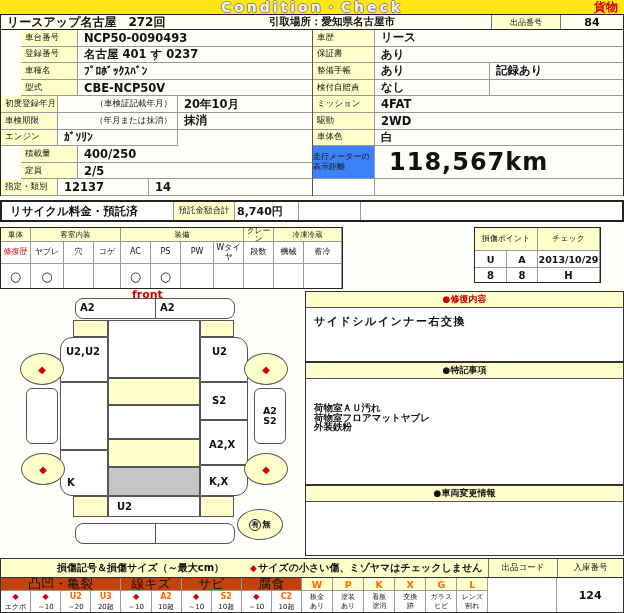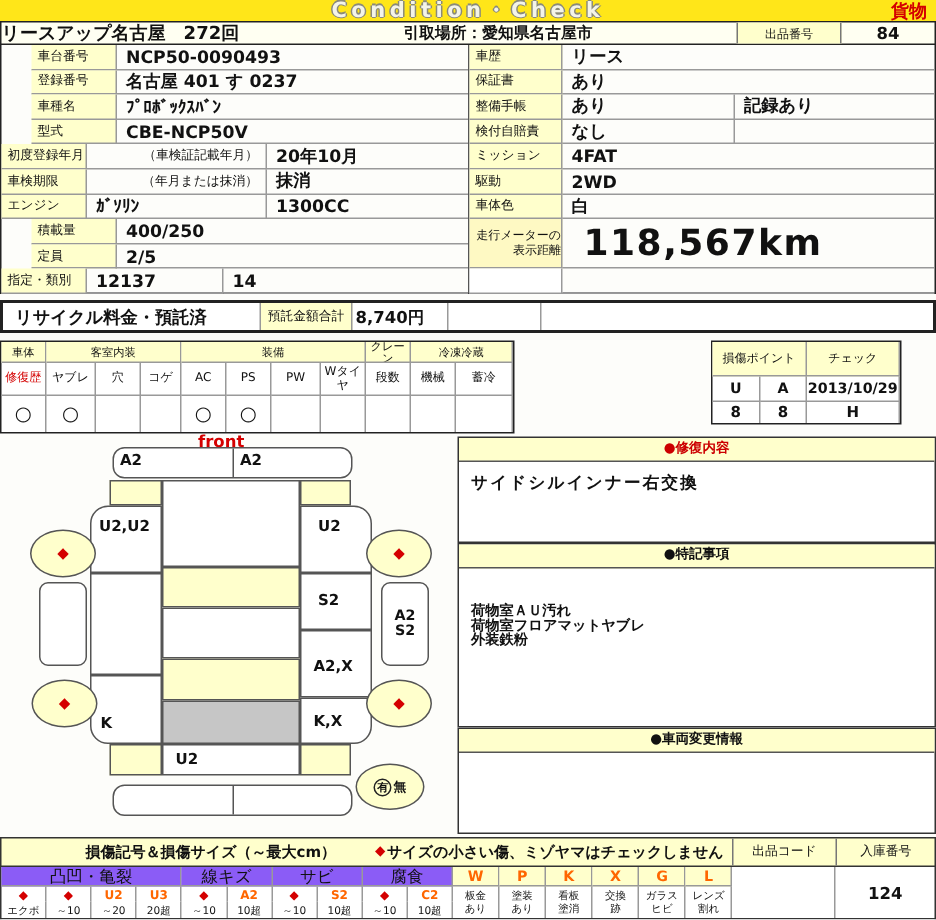--- a/index.html
+++ b/index.html
@@ -9,42 +9,42 @@
   .yel{background:#ffffcc;}
   
   #titlebar{left:0;top:0;width:624px;height:14px;background:#ffe619;display:flex;align-items:center;}
   #main-title{position:absolute;left:0;right:0;text-align:center;font-size:14px;font-weight:bold;
     letter-spacing:3px;color:#f4f4e8;line-height:14px;
     text-shadow:1px 0 #8a8a7a,-1px 0 #8a8a7a,0 1px #8a8a7a,0 -1px #8a8a7a;}
   #cargo{position:absolute;right:6px;top:0;color:#d40000;font-weight:bold;font-size:12px;line-height:14px;}
   
   #subhead{left:0;top:14px;width:624px;height:16px;border:1px solid #222;display:flex;background:#fffff2;}
   #subhead>div{box-sizing:border-box;display:flex;align-items:center;}
-  .sh-auction{width:268px;font-weight:bold;font-size:12px;}
+  .sh-auction{width:268px;font-weight:bold;font-size:12px;padding-left:6px;}
   .sh-pickup{width:222px;font-weight:bold;font-size:10.5px;}
   .sh-lotlbl{width:70px;font-size:8px;justify-content:center;border-left:1px solid #777;border-right:1px solid #777;}
   .sh-lotno{flex:1;font-weight:bold;font-size:11px;justify-content:center;}
   
   .iblock{position:absolute;box-sizing:border-box;border-bottom:1px solid #222;}
   #info-left{left:0;top:30px;width:312px;height:166px;border-left:1px solid #222;}
   #info-right{left:312px;top:30px;width:312px;height:166px;border-right:1px solid #222;border-left:1px solid #555;}
   .irow{display:grid;height:16.6px;box-sizing:border-box;}
   .irow>div{box-sizing:border-box;display:flex;align-items:center;border-bottom:1px solid #999;overflow:hidden;}
   .c-simple{grid-template-columns:57px 1fr;padding-left:20px;}
   .c-note{grid-template-columns:57px 120px 1fr;}
   .c-type{grid-template-columns:57px 91px 1fr;}
   .r-simple{grid-template-columns:62px 1fr;}
   .r-two{grid-template-columns:62px 115px 1fr;}
   .lbl{background:#ffffcc;font-size:8.5px;padding-left:4px;border-right:1px solid #999;}
   .val{font-weight:bold;font-size:11.5px;padding-left:6px;}
   .notec{font-size:8.5px;justify-content:flex-end;padding-right:5px;border-right:1px solid #999;}
   .valmid{font-weight:bold;font-size:11.5px;padding-left:6px;border-right:1px solid #999;}
   #odo-row{display:grid;grid-template-columns:62px 1fr;height:33.2px;}
   #odo-row>div{box-sizing:border-box;border-bottom:1px solid #999;display:flex;align-items:center;}
-  .odo-lbl{background:#fef9c3;font-size:8px;text-align:right;justify-content:center;line-height:1.25;border-right:1px solid #999;}
+  .odo-lbl{background:#3b82f6;font-size:8px;text-align:left;justify-content:center;line-height:1.25;border-right:1px solid #999;}
   .odo-val{font-weight:bold;font-size:24px;padding-left:14px;letter-spacing:1px;}
   
   #recycle{left:0;top:200px;width:624px;height:22px;border:2px solid #222;display:flex;background:#fff;}
   #recycle>div{box-sizing:border-box;display:flex;align-items:center;}
   .rc-status{width:172px;font-weight:bold;font-size:11.5px;padding-left:8px;border-right:1px solid #999;}
   .rc-lbl{width:61px;background:#ffffcc;font-size:8.5px;justify-content:center;border-right:1px solid #999;}
   .rc-val{width:64px;font-weight:bold;font-size:11px;padding-left:2px;border-right:1px solid #999;}
   .rc-sp1{width:62px;border-right:1px solid #999;}
   
   #equip{left:0;top:227px;width:343px;height:62px;border:1.5px solid #222;display:grid;
@@ -96,21 +96,21 @@
   .lt-main{flex:1;padding-left:56px;gap:26px;font-size:10px;font-weight:bold;}
   .lt-note{display:flex;align-items:center;gap:1px;font-weight:bold;}
   .lt-dia{color:#d40000;font-size:9px;}
   .lt-code{width:69px;justify-content:center;font-size:8.5px;border-left:1px solid #777;}
   .lt-stock{width:66px;justify-content:center;font-size:8.5px;border-left:1px solid #777;}
   #legend{left:0;top:578px;width:624px;height:35px;display:flex;box-sizing:border-box;
     border-left:1px solid #333;border-right:1px solid #333;border-bottom:1px solid #333;background:#fff;}
   #lg-left{width:302px;display:grid;grid-template-columns:repeat(10,1fr);grid-template-rows:13px 10px 1fr;}
   #lg-left>div{box-sizing:border-box;border-right:1px solid #999;border-bottom:1px solid #999;
     display:flex;align-items:center;justify-content:center;overflow:hidden;}
-  .lg-g{background:#8b5cf6;font-size:11px;}
+  .lg-g{background:#c2410c;font-size:13px;}
   .lg-sym{font-size:8px;font-weight:bold;border-bottom:none!important;}
   .lg-dia{color:#d40000;}
   .lg-or{color:#ff6600;}
   .lg-sz{font-size:7px;border-bottom:none!important;}
   #lg-let{width:187px;display:grid;grid-template-columns:repeat(6,1fr);grid-template-rows:13px 1fr;}
   #lg-let>div{box-sizing:border-box;border-right:1px solid #999;display:flex;align-items:center;justify-content:center;overflow:hidden;}
   .ll-l{background:#ffffcc;font-weight:bold;font-size:9.5px;color:#ff6600;border-bottom:1px solid #999;}
   .ll-d{font-size:7px;line-height:1.15;text-align:center;white-space:pre-line;}
   #lg-code{width:69px;box-sizing:border-box;border-right:1px solid #999;}
   #lg-stock{width:66px;display:flex;align-items:center;justify-content:center;font-weight:bold;font-size:11px;}
@@ -155,21 +155,20 @@
       <div class="val">20年10月</div>
     </div>
     <div class="irow c-note">
       <div class="lbl">車検期限</div>
       <div class="notec">（年月または抹消）</div>
       <div class="val">抹消</div>
     </div>
     <div class="irow c-note">
       <div class="lbl">エンジン</div>
       <div class="valmid">ｶﾞｿﾘﾝ</div>
-      <div class="val">1300CC</div>
     </div>
     <div class="irow c-simple">
       <div class="lbl">積載量</div>
       <div class="val">400/250</div>
     </div>
     <div class="irow c-simple">
       <div class="lbl">定員</div>
       <div class="val">2/5</div>
     </div>
     <div class="irow c-type">

